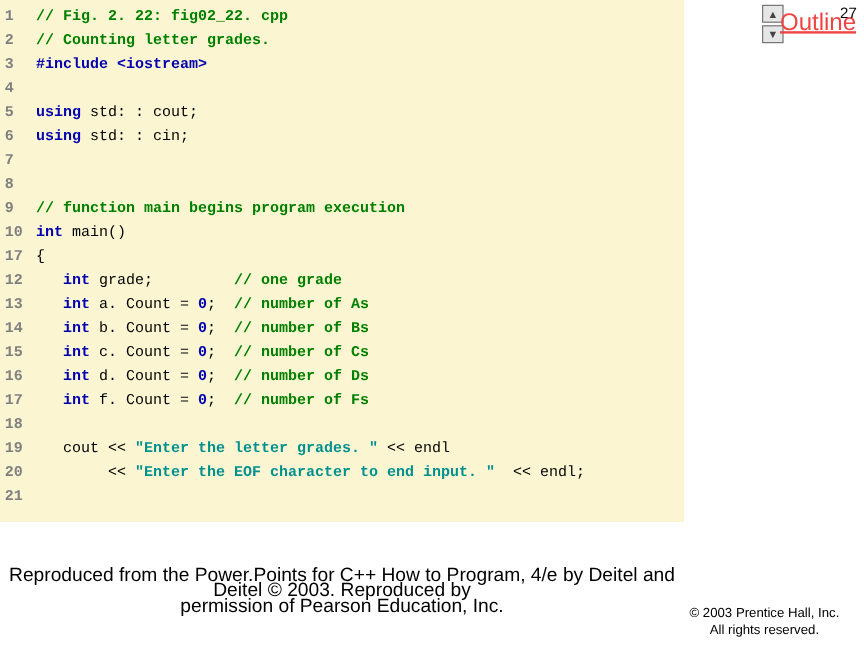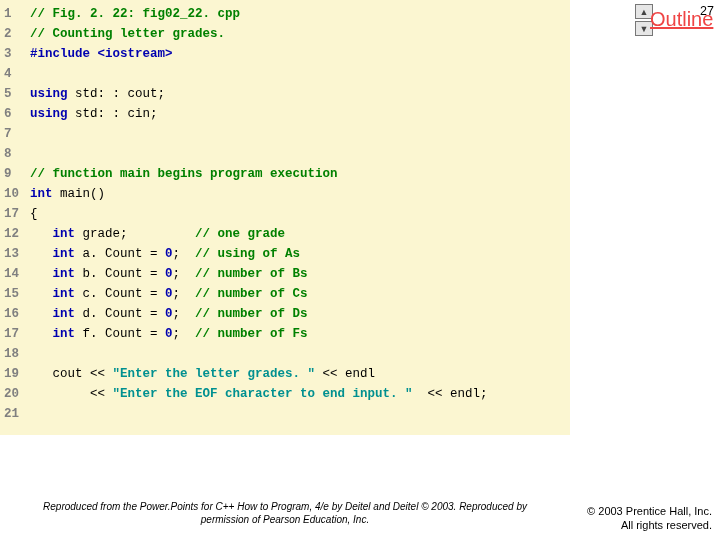--- a/index.html
+++ b/index.html
@@ -79,55 +79,54 @@
     position: absolute;
     top: 56px; left: 10px;
     font-size: 13px;
     color: #000;
     line-height: 18px;
   }
   .figref .u { text-decoration: underline; }
   .copyright {
     position: absolute;
     bottom: 8px; right: 8px;
-    text-align: right;
+    text-align: center;
     font-size: 11px;
     color: #000;
     width: 150px;
     line-height: 14px;
   }
   .attrib {
     position: absolute;
-    left: 0; bottom: 14px;
+    left: 0; bottom: 28px;
     width: 570px;
     text-align: center;
-    font-size: 10px;
+    font-size: 16px;
     color: #000;
     line-height: 13px;
-    font-style: italic;
   }
 </style>
 </head>
 <body>
 
 <div class="code-panel">
   <div id="code-container">
       <div class="code-line"><span class="lineno">1</span><span class="code-text"><span class="cm">// Fig. 2. 22: fig02_22. cpp</span></span></div>
       <div class="code-line"><span class="lineno">2</span><span class="code-text"><span class="cm">// Counting letter grades.</span></span></div>
       <div class="code-line"><span class="lineno">3</span><span class="code-text"><span class="pp">#include </span><span class="pp">&lt;iostream&gt;</span></span></div>
       <div class="code-line"><span class="lineno">4</span><span class="code-text"><span class="pl"></span></span></div>
       <div class="code-line"><span class="lineno">5</span><span class="code-text"><span class="kw">using </span><span class="pl">std: : cout;</span></span></div>
       <div class="code-line"><span class="lineno">6</span><span class="code-text"><span class="kw">using </span><span class="pl">std: : cin;</span></span></div>
       <div class="code-line"><span class="lineno">7</span></div>
       <div class="code-line"><span class="lineno">8</span><span class="code-text"><span class="pl"></span></span></div>
       <div class="code-line"><span class="lineno">9</span><span class="code-text"><span class="cm">// function main begins program execution</span></span></div>
       <div class="code-line"><span class="lineno">10</span><span class="code-text"><span class="kw">int </span><span class="pl">main()</span></span></div>
       <div class="code-line"><span class="lineno">17</span><span class="code-text"><span class="pl">{</span></span></div>
       <div class="code-line"><span class="lineno">12</span><span class="code-text"><span class="pl">   </span><span class="kw">int </span><span class="pl">grade;         </span><span class="cm">// one grade</span></span></div>
-      <div class="code-line"><span class="lineno">13</span><span class="code-text"><span class="pl">   </span><span class="kw">int </span><span class="pl">a. Count = </span><span class="kw">0</span><span class="pl">;  </span><span class="cm">// using of As</span></span></div>
+      <div class="code-line"><span class="lineno">13</span><span class="code-text"><span class="pl">   </span><span class="kw">int </span><span class="pl">a. Count = </span><span class="kw">0</span><span class="pl">;  </span><span class="cm">// number of As</span></span></div>
       <div class="code-line"><span class="lineno">14</span><span class="code-text"><span class="pl">   </span><span class="kw">int </span><span class="pl">b. Count = </span><span class="kw">0</span><span class="pl">;  </span><span class="cm">// number of Bs</span></span></div>
       <div class="code-line"><span class="lineno">15</span><span class="code-text"><span class="pl">   </span><span class="kw">int </span><span class="pl">c. Count = </span><span class="kw">0</span><span class="pl">;  </span><span class="cm">// number of Cs</span></span></div>
       <div class="code-line"><span class="lineno">16</span><span class="code-text"><span class="pl">   </span><span class="kw">int </span><span class="pl">d. Count = </span><span class="kw">0</span><span class="pl">;  </span><span class="cm">// number of Ds</span></span></div>
       <div class="code-line"><span class="lineno">17</span><span class="code-text"><span class="pl">   </span><span class="kw">int </span><span class="pl">f. Count = </span><span class="kw">0</span><span class="pl">;  </span><span class="cm">// number of Fs</span></span></div>
       <div class="code-line"><span class="lineno">18</span><span class="code-text"><span class="pl"></span></span></div>
       <div class="code-line"><span class="lineno">19</span><span class="code-text"><span class="pl">   cout &lt;&lt; </span><span class="st">"Enter the letter grades. "</span><span class="pl"> &lt;&lt; endl</span></span></div>
       <div class="code-line"><span class="lineno">20</span><span class="code-text"><span class="pl">        &lt;&lt; </span><span class="st">"Enter the EOF character to end input. " </span><span class="pl"> &lt;&lt; endl;</span></span></div>
       <div class="code-line"><span class="lineno">21</span><span class="code-text"><span class="pl"></span></span></div>
     </div>
 </div>

